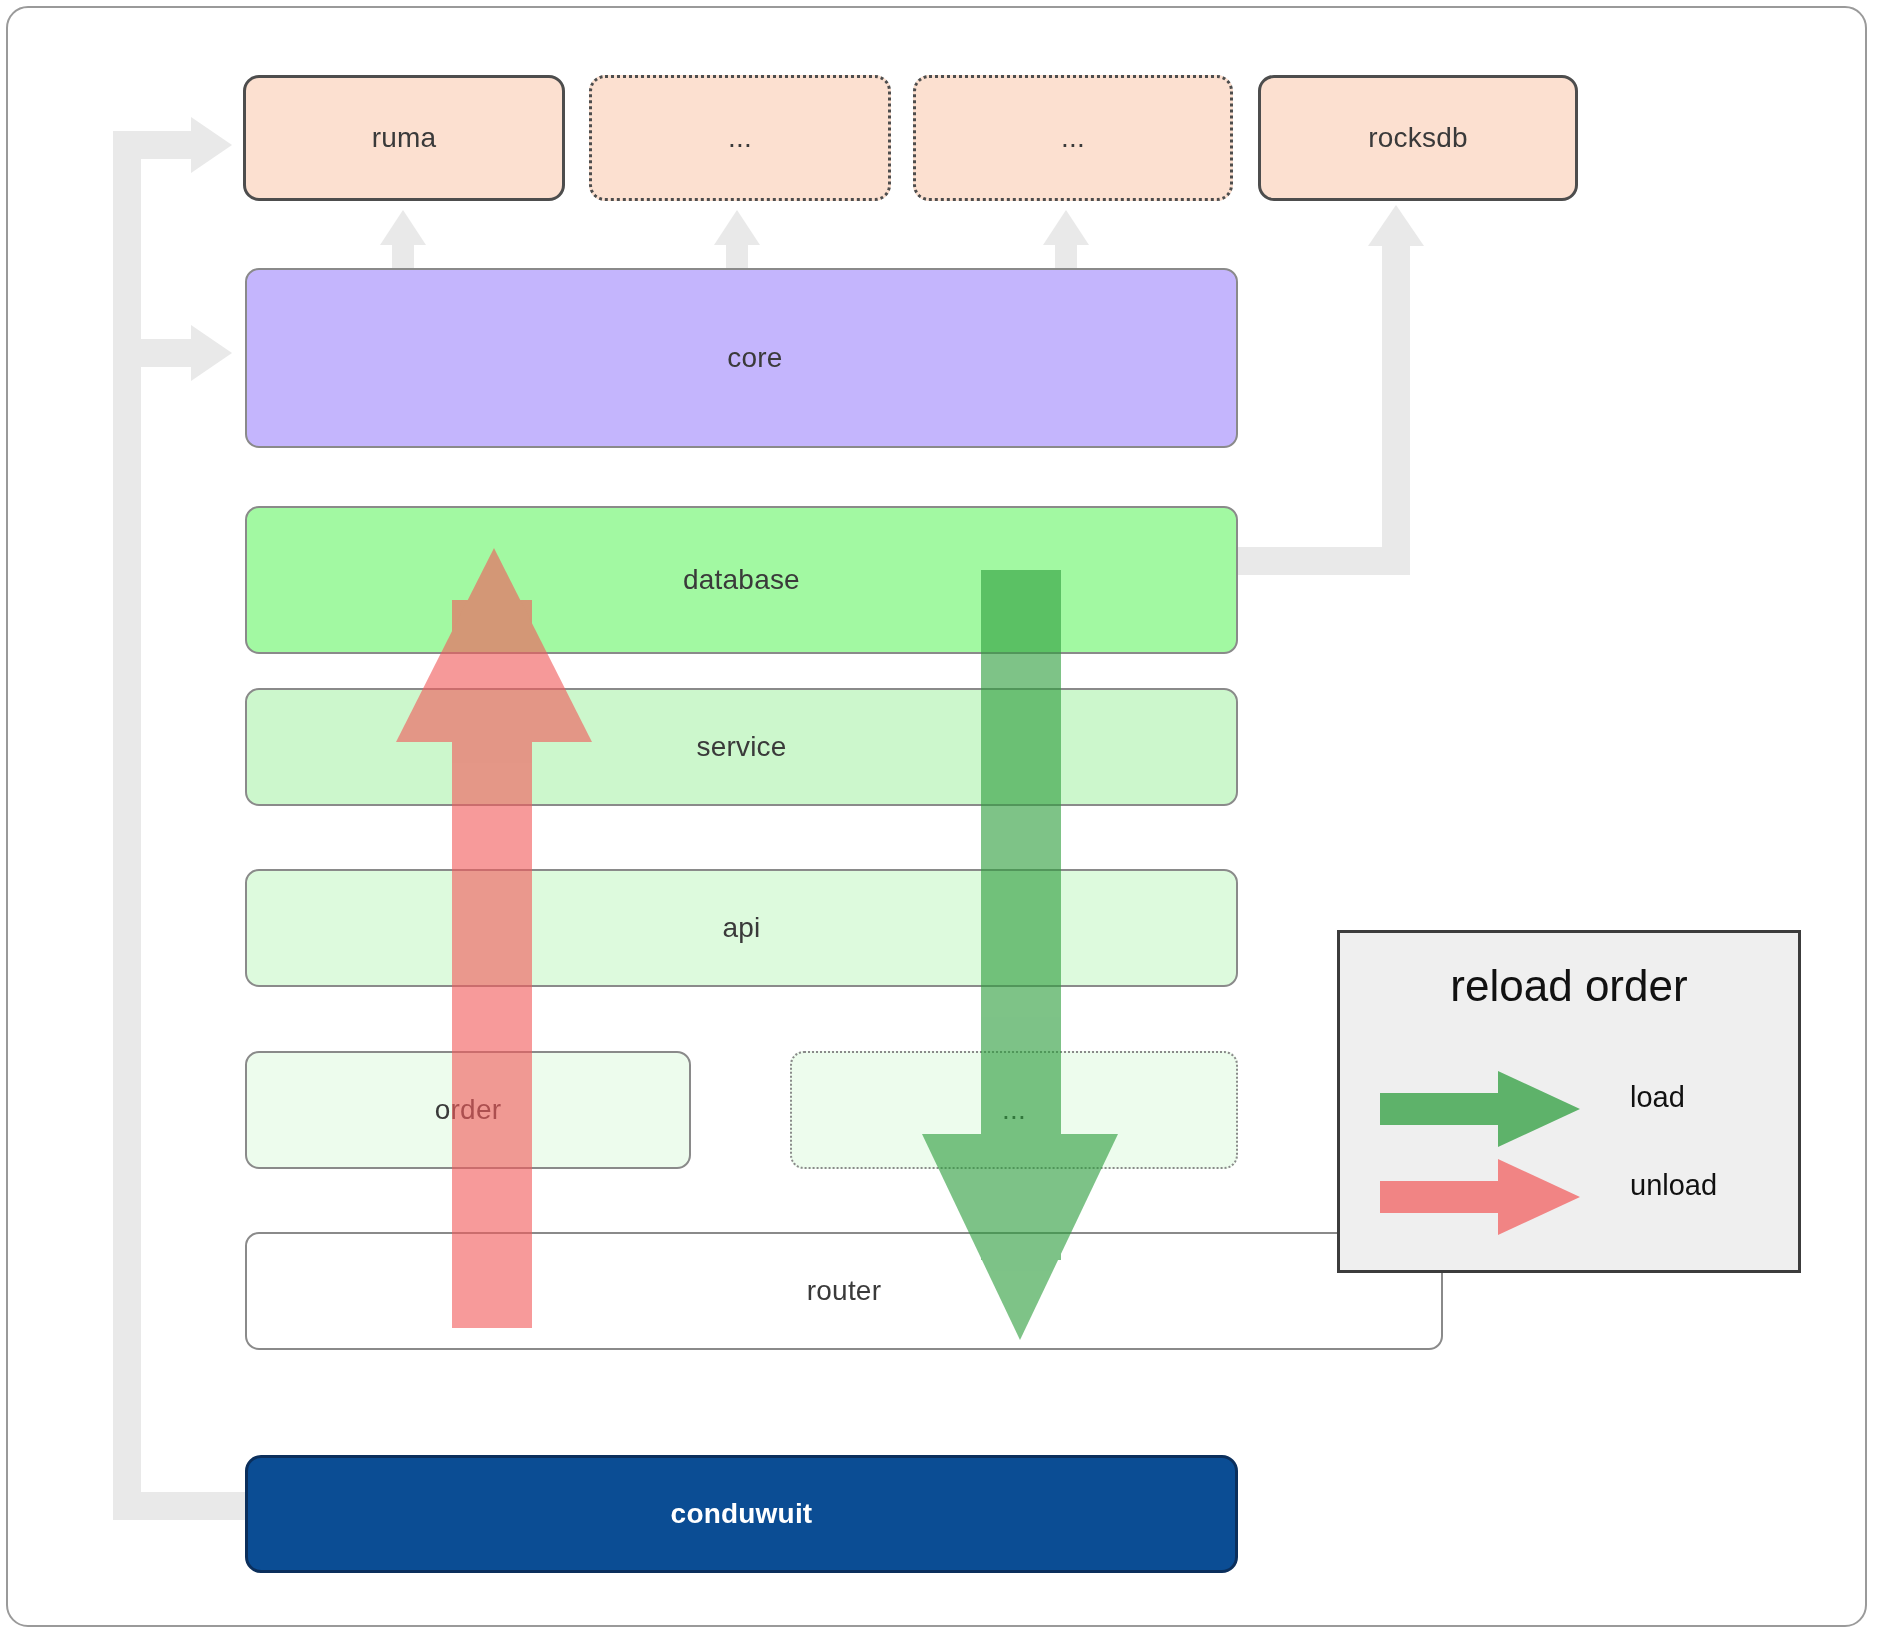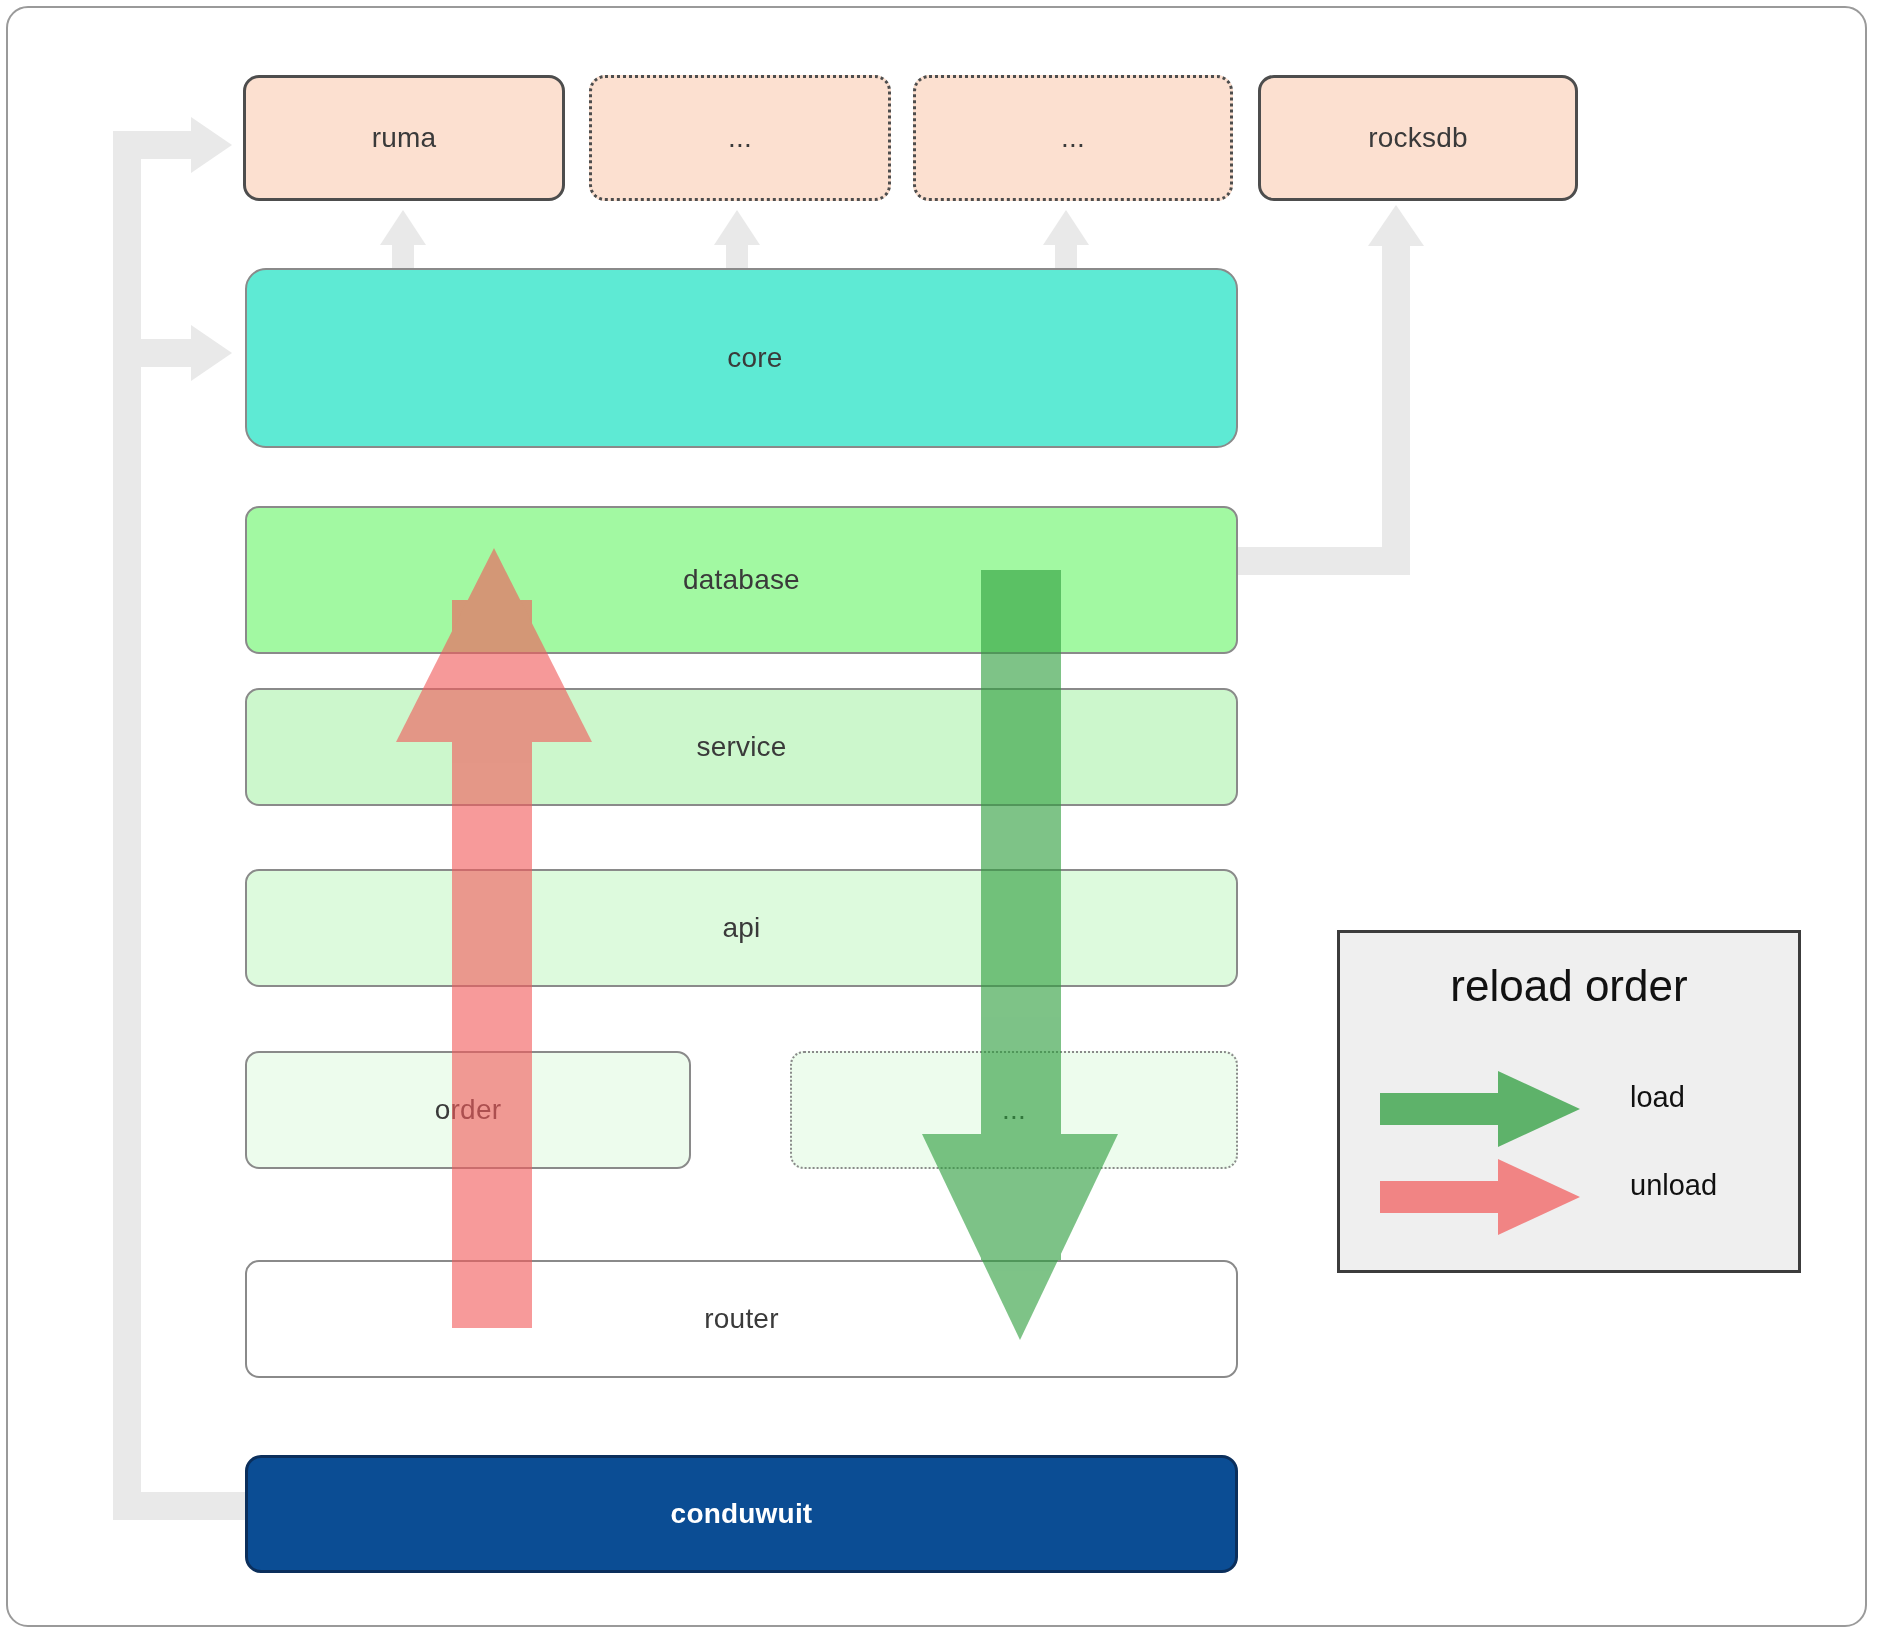--- a/index.html
+++ b/index.html
@@ -43,23 +43,23 @@
     background: #fce0d0;
     border: 3px solid #4d4d4d;
     border-radius: 16px;
   }
   .node.dep-dotted {
     background: #fce0d0;
     border: 3px dotted #4d4d4d;
     border-radius: 16px;
   }
   .node.core {
-    background: #5eead4;
-    border: 2px solid #8a8a8a;
-    border-radius: 21px;
+    background: #c4b5fd;
+    border: 2px solid #8a8a8a;
+    border-radius: 14px;
     padding-left: 27px;
   }
   .node.database {
     background: #a2f9a2;
     border: 2px solid #8a8a8a;
   }
   .node.service {
     background: #ccf7cc;
     border: 2px solid #8a8a8a;
   }
@@ -213,21 +213,21 @@
   </div>
 
   <div class="node admin" style="left:245px; top:1051px; width:446px; height:118px;">
     <span class="lbl">order</span>
   </div>
 
   <div class="node ellipsis-layer" style="left:790px; top:1051px; width:448px; height:118px;">
     <span class="lbl">...</span>
   </div>
 
-  <div class="node router" style="left:245px; top:1260px; width:993px; height:118px;text-align:center;">
+  <div class="node router" style="left:245px; top:1232px; width:1198px; height:118px;text-align:center;">
     <span class="lbl">router</span>
   </div>
 
   <div class="node app" style="left:245px; top:1455px; width:993px; height:118px;">
     <span class="lbl">conduwuit</span>
   </div>
 
   <svg class="reload-arrows" viewBox="0 0 1883 1643">
 
     <g opacity="0.62">

